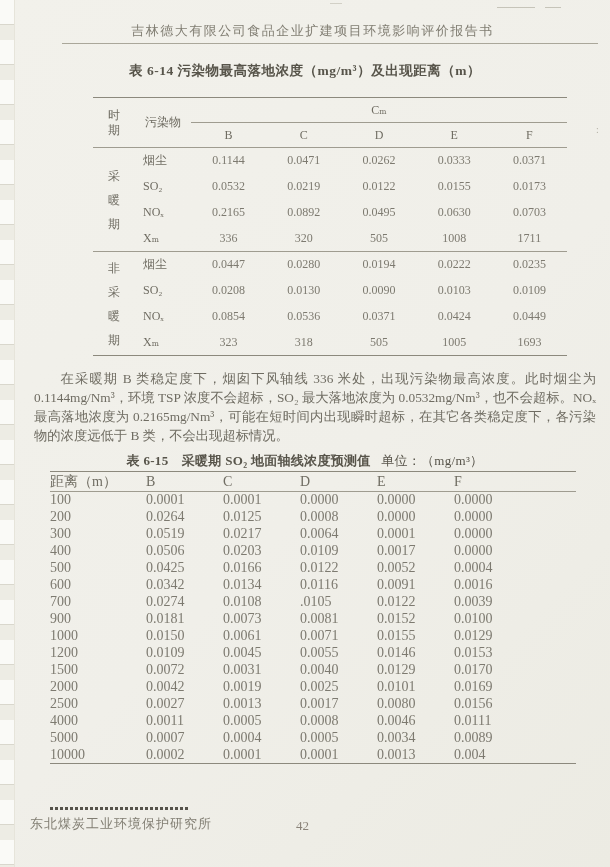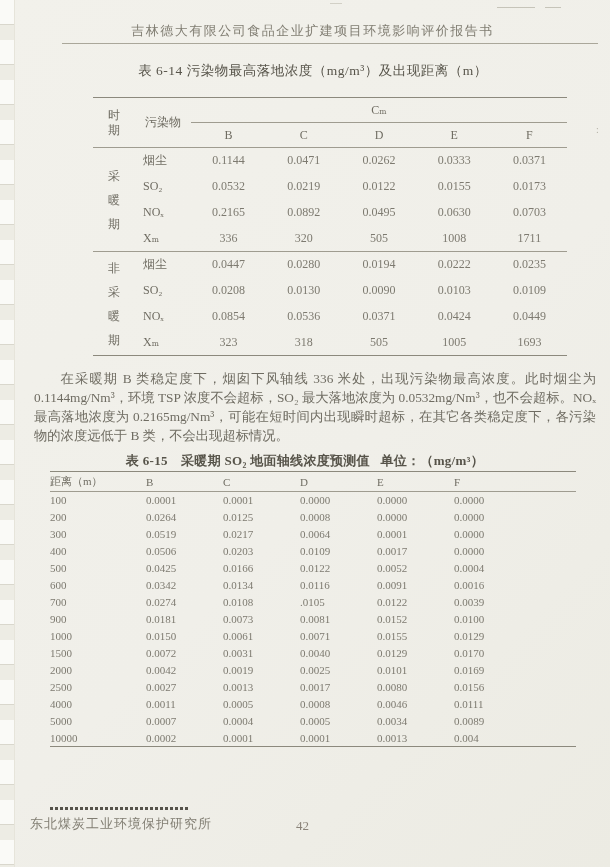--- a/index.html
+++ b/index.html
@@ -40,22 +40,22 @@
   .doc-header{
     position:absolute;top:22px;left:40px;width:545px;
     text-align:center;font-size:13px;letter-spacing:1.5px;color:#807d72;
   }
   .doc-header-rule{
     position:absolute;top:43px;left:62px;width:536px;height:2px;
     border-top:1.6px solid #aaa79a;
   }
 
   .t14-title{
-    position:absolute;top:62px;left:48px;width:530px;
-    text-align:center;font-weight:normal;font-size:13.5px;color:var(--ink-dark);
+    position:absolute;top:62px;left:40px;width:530px;
+    text-align:center;font-weight:bold;font-size:13.5px;color:var(--ink-dark);
     letter-spacing:0.5px;
   }
 
   
   .t14{
     position:absolute;top:97px;left:93px;width:474px;
     border-collapse:collapse;table-layout:fixed;
     font-size:12px;color:var(--num);
     border-top:1.2px solid var(--line-dark);
     border-bottom:1.6px solid var(--line-dark);
@@ -85,25 +85,25 @@
   }
   .analysis .intro{text-indent:3.5em;}
   .analysis .body{text-indent:2em;}
 
   
   .t15-title{
     position:absolute;top:452px;left:40px;width:530px;
     text-align:center;font-size:13px;color:var(--ink-dark);font-weight:bold;
     letter-spacing:0.3px;
   }
-  .t15-title .unit{font-weight:bold;margin-left:7px;}
+  .t15-title .unit{font-weight:normal;margin-left:7px;}
   .t15{
     position:absolute;top:471px;left:50px;width:526px;
     border-collapse:collapse;table-layout:fixed;
-    font-size:11px;color:var(--num);
+    font-size:14px;color:var(--num);
     border-bottom:1.6px solid var(--line-dark);
   }
   .t15 col.c-dist{width:96px;}
   .t15 col.c-v{width:77px;}
   .t15 th{
     font-weight:normal;text-align:left;color:var(--ink);
     height:20px;border-top:1.4px solid var(--line-dark);
     border-bottom:1px solid var(--line);vertical-align:middle;
   }
   .t15 td{height:17px;text-align:left;vertical-align:middle;}
@@ -332,20 +332,28 @@
       </tr>
       <tr>
         <td class="dist">1000</td>
         <td>0.0150</td>
         <td>0.0061</td>
         <td>0.0071</td>
         <td>0.0155</td>
         <td>0.0129</td>
       </tr>
       <tr>
+        <td class="dist">1200</td>
+        <td>0.0109</td>
+        <td>0.0045</td>
+        <td>0.0055</td>
+        <td>0.0146</td>
+        <td>0.0153</td>
+      </tr>
+      <tr>
         <td class="dist">1500</td>
         <td>0.0072</td>
         <td>0.0031</td>
         <td>0.0040</td>
         <td>0.0129</td>
         <td>0.0170</td>
       </tr>
       <tr>
         <td class="dist">2000</td>
         <td>0.0042</td>

